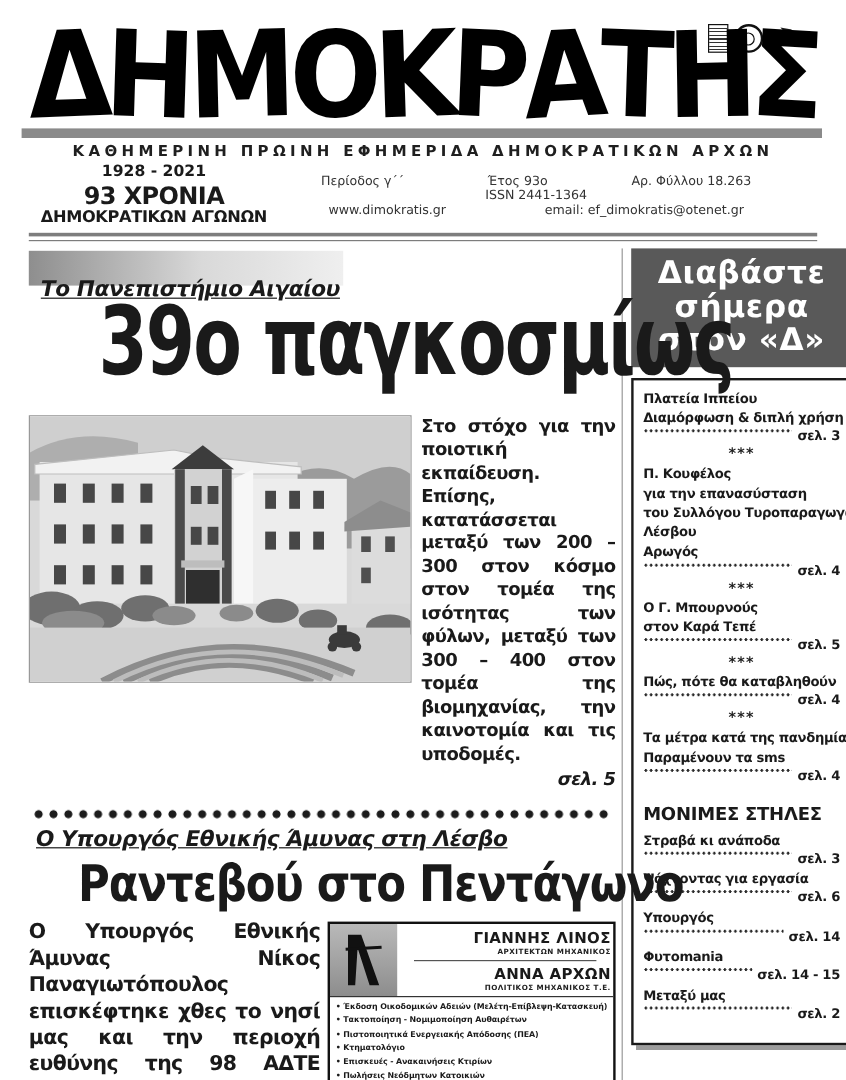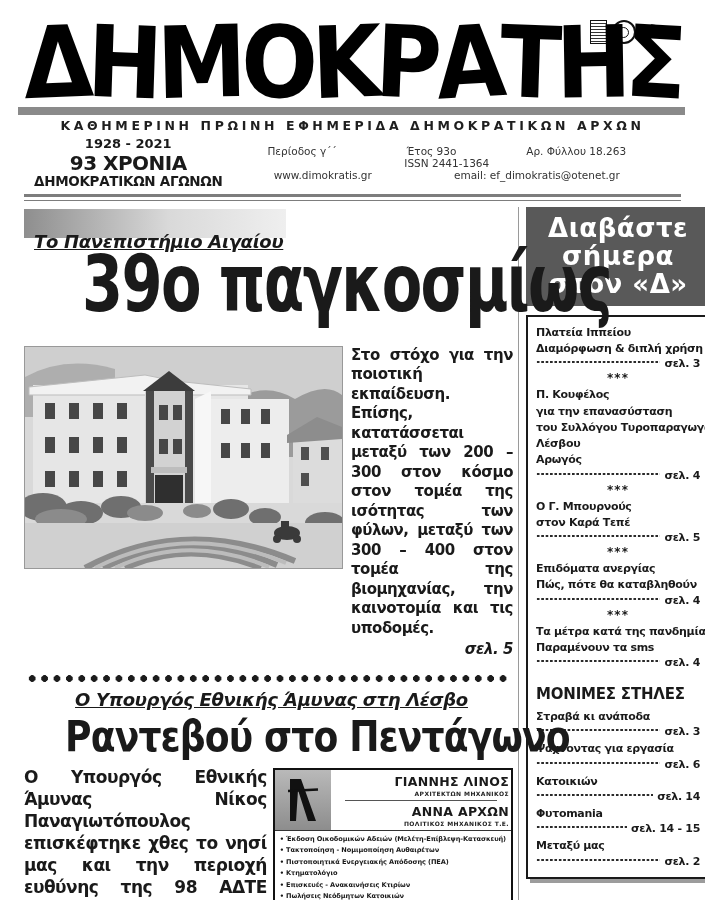--- a/index.html
+++ b/index.html
@@ -42,21 +42,21 @@
   .main{display:flex;gap:7px;padding:6px 20px 0 24px;}
   .left-col{width:489px;position:relative;border-right:1px solid #9a9a9a;padding-right:5px;}
   .sidebar{width:184px;}
   
   .kicker-strip{
     width:262px;height:29px;display:flex;align-items:center;
     background:linear-gradient(90deg,#8e8e8e 0%,#d9d9d9 55%,#efefef 100%);
     padding-left:10px;box-sizing:border-box;margin-top:2px;
   }
   .kicker-text{font-style:italic;font-weight:bold;font-size:18px;text-decoration:underline;letter-spacing:-.3px;margin-top:36px;}
-  .kicker-plain{margin:6px 0 0 6px;text-align:center;}
+  .kicker-plain{margin:6px 0 0 6px;}
   
   .headline1{text-align:center;margin:10px 0 6px 0;}
   .headline1 span{display:inline-block;font-size:72px;font-weight:900;letter-spacing:-2px;
     transform:scaleX(.82) scaleY(1.1);transform-origin:center;white-space:nowrap;line-height:1;}
   .headline2{margin:6px 0 4px 0;}
   .headline2 span{display:inline-block;font-size:42px;font-weight:900;letter-spacing:-1px;
     transform:scaleX(.86);transform-origin:center;white-space:nowrap;line-height:1;}
   
   .lead-row{display:flex;gap:8px;margin-top:26px;}
   .photo-frame{width:317px;height:221px;border:1px solid #999;flex:none;}
@@ -82,21 +82,21 @@
   .ad-services{padding:3px 5px 2px 5px;flex:1;}
   .ad-service{font-size:6.6px;font-weight:bold;line-height:1.75;letter-spacing:-.1px;white-space:nowrap;}
   .ad-service::before{content:"• ";}
   
   .sb-banner{background:#595959;color:#ffffff;text-align:center;font-weight:900;
     font-size:26px;line-height:1.08;padding:7px 0 8px 0;letter-spacing:.5px;}
   .sb-box{margin-top:9px;border:2px solid #1a1a1a;background:#fff;box-shadow:4px 4px 0 #9c9c9c;
     padding:8px 8px 6px 8px;box-sizing:border-box;min-height:556px;}
   .sb-item{margin-bottom:1px;}
   .sb-line{font-size:11px;font-weight:bold;line-height:1.48;letter-spacing:-.3px;white-space:nowrap;}
-  .ref-row{display:flex;align-items:center;}
+  .ref-row{display:flex;align-items:flex-start;}
   .leader{flex:1;height:4px;margin:0 4px 3px 0;
     background-image:radial-gradient(circle,#2a2a2a 1.05px,transparent 1.3px);
     background-size:4.4px 4px;background-repeat:repeat-x;background-position:left center;}
   .page-ref{font-size:11px;font-weight:bold;white-space:nowrap;letter-spacing:-.3px;}
   .stars{text-align:center;font-size:12px;font-weight:900;line-height:1;margin:2px 0 3px 0;letter-spacing:1px;}
   .sb-col-header{text-align:left;font-size:15px;font-weight:900;margin:16px 0 6px 0;letter-spacing:-.2px;}
   .sb-col-item{margin-bottom:3px;}
 </style>
 </head>
 <body>
@@ -330,21 +330,20 @@
                 <div class="sb-line">στον Καρά Τεπέ</div>
               </div>
     <div class="ref-row">
       <span class="leader"></span>
       <span class="page-ref">σελ. 5</span>
     </div>
   </div>
 <div class="stars">***</div>
   <div class="sb-item">
     <div class="sb-lines">
-                <div class="sb-line">Επιδόματα ανεργίας</div>
                 <div class="sb-line">Πώς, πότε θα καταβληθούν</div>
               </div>
     <div class="ref-row">
       <span class="leader"></span>
       <span class="page-ref">σελ. 4</span>
     </div>
   </div>
 <div class="stars">***</div>
   <div class="sb-item">
     <div class="sb-lines">
@@ -370,21 +369,21 @@
 
   <div class="sb-col-item">
     <div class="sb-line">Ψάχνοντας για εργασία</div>
     <div class="ref-row">
       <span class="leader"></span>
       <span class="page-ref">σελ. 6</span>
     </div>
   </div>
 
   <div class="sb-col-item">
-    <div class="sb-line">Κατοικιών</div>
+    <div class="sb-line">Υπουργός</div>
     <div class="ref-row">
       <span class="leader"></span>
       <span class="page-ref">σελ. 14</span>
     </div>
   </div>
 
   <div class="sb-col-item">
     <div class="sb-line">Φυτοmania</div>
     <div class="ref-row">
       <span class="leader"></span>

